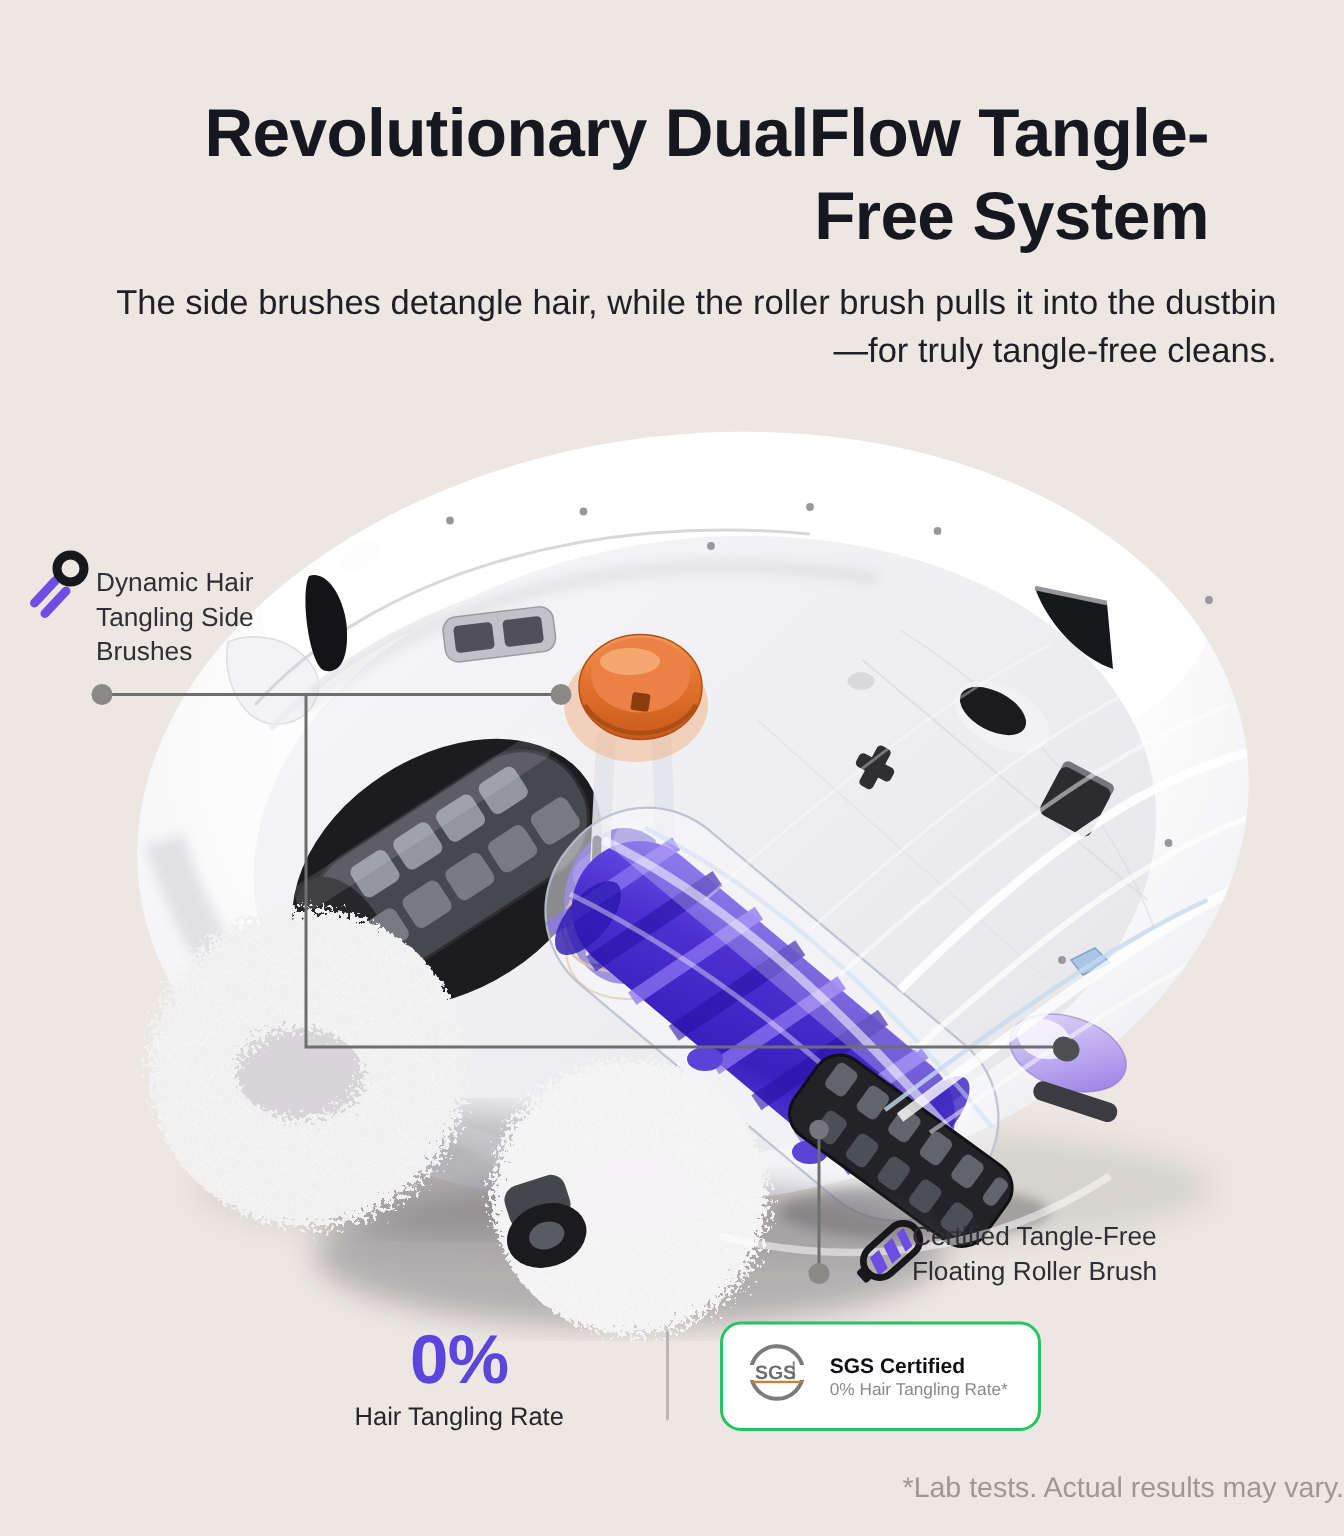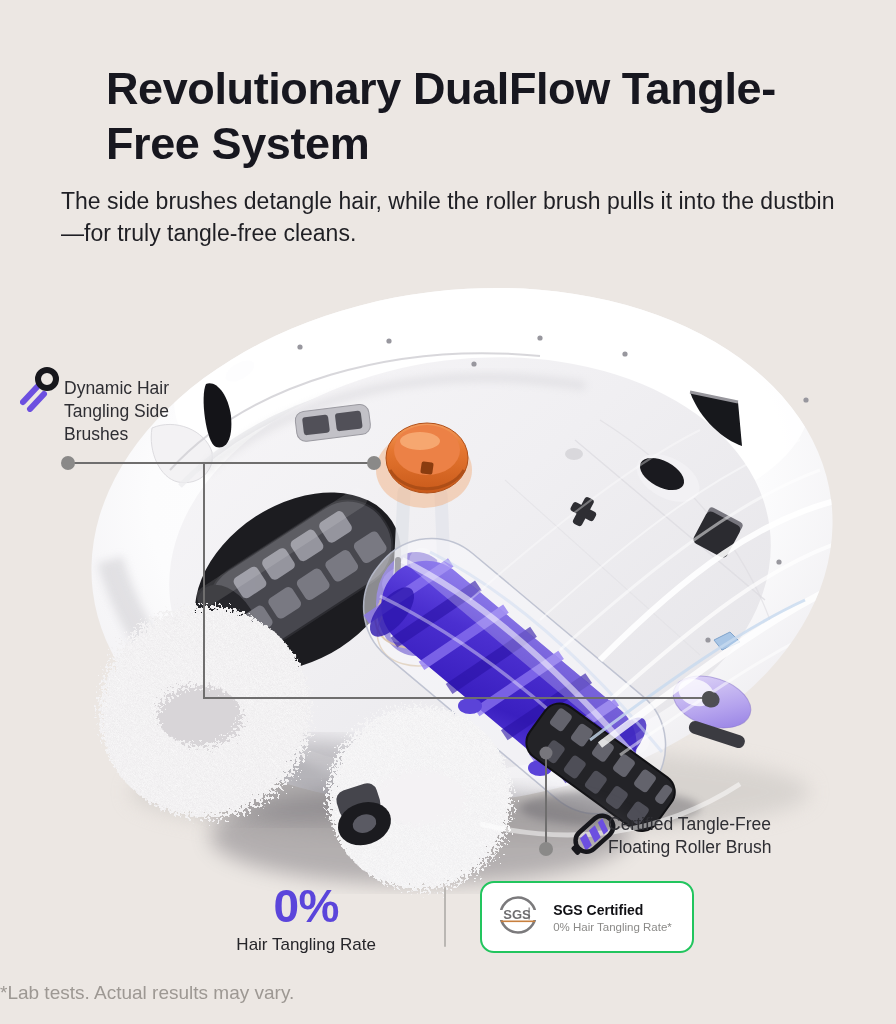--- a/index.html
+++ b/index.html
@@ -1,20 +1,20 @@
 <!DOCTYPE html>
 <html style="--background: #ECE7E3; --title-text: #17171F; --accent-purple: #5B45DB; --roller-purple: #4B2FD0; --brush-cap-orange: #E06F33; --callout-line: #6F6E6E;"><head>
 <meta charset="utf-8">
 <style>
   html,body{margin:0;padding:0;}
   body{font-family:"Liberation Sans","DejaVu Sans",sans-serif;}
   .page{position:relative;width:896px;height:1024px;overflow:hidden;background:var(--background,#ECE7E3);}
 
   
-  .header{position:absolute;top:0;left:16px;right:0;text-align:left;z-index:5;}
+  .header{position:absolute;top:0;left:16px;right:0;text-align:right;z-index:5;}
   .title{margin:62px auto 0;max-width:700px;font-size:45px;line-height:1.22;font-weight:bold;
          letter-spacing:-.4px;color:var(--title-text,#17171F);}
   .subtitle{margin:14px auto 0;max-width:790px;font-size:23px;line-height:1.38;color:#1f1f24;}
 
   
   .hero-svg{position:absolute;inset:0;width:896px;height:1024px;pointer-events:none;}
 
   
   .co-label{position:absolute;font-size:17.5px;line-height:1.32;color:#2e2e33;z-index:6;}
   .co-label.side{left:64px;top:377px;width:120px;}
@@ -28,21 +28,21 @@
          align-items:center;gap:34px;z-index:6;}
   .stat{width:208px;text-align:center;}
   .stat-value{font-size:46px;font-weight:bold;color:var(--accent-purple,#5B45DB);letter-spacing:-.5px;}
   .stat-caption{margin-top:2px;font-size:17px;color:#26262a;}
   .divider{width:2px;height:60px;background:#bab7b3;border-radius:1px;}
   .badge{display:flex;align-items:center;gap:12px;background:#ffffff;border:2px solid #22c55e;
          border-radius:14px;padding:9px 20px 9px 13px;}
   .badge-title{font-size:14px;font-weight:bold;color:#101014;}
   .badge-sub{margin-top:3px;font-size:11.5px;color:#8b8a88;}
 
-  .footnote{position:absolute;top:982px;left:0;right:0;text-align:left;font-size:19px;color:#9d9893;z-index:6;}
+  .footnote{position:absolute;top:982px;left:0;right:0;text-align:right;font-size:19px;color:#9d9893;z-index:6;}
   .callout-line{stroke:var(--callout-line,#6F6E6E);}
 </style>
 </head>
 <body>
 
 <div class="page">
 
   <svg class="hero-svg" viewBox="0 0 896 1024" aria-hidden="true">
     <defs>
       <radialGradient id="bodyGrad" cx="50%" cy="38%" r="75%">

